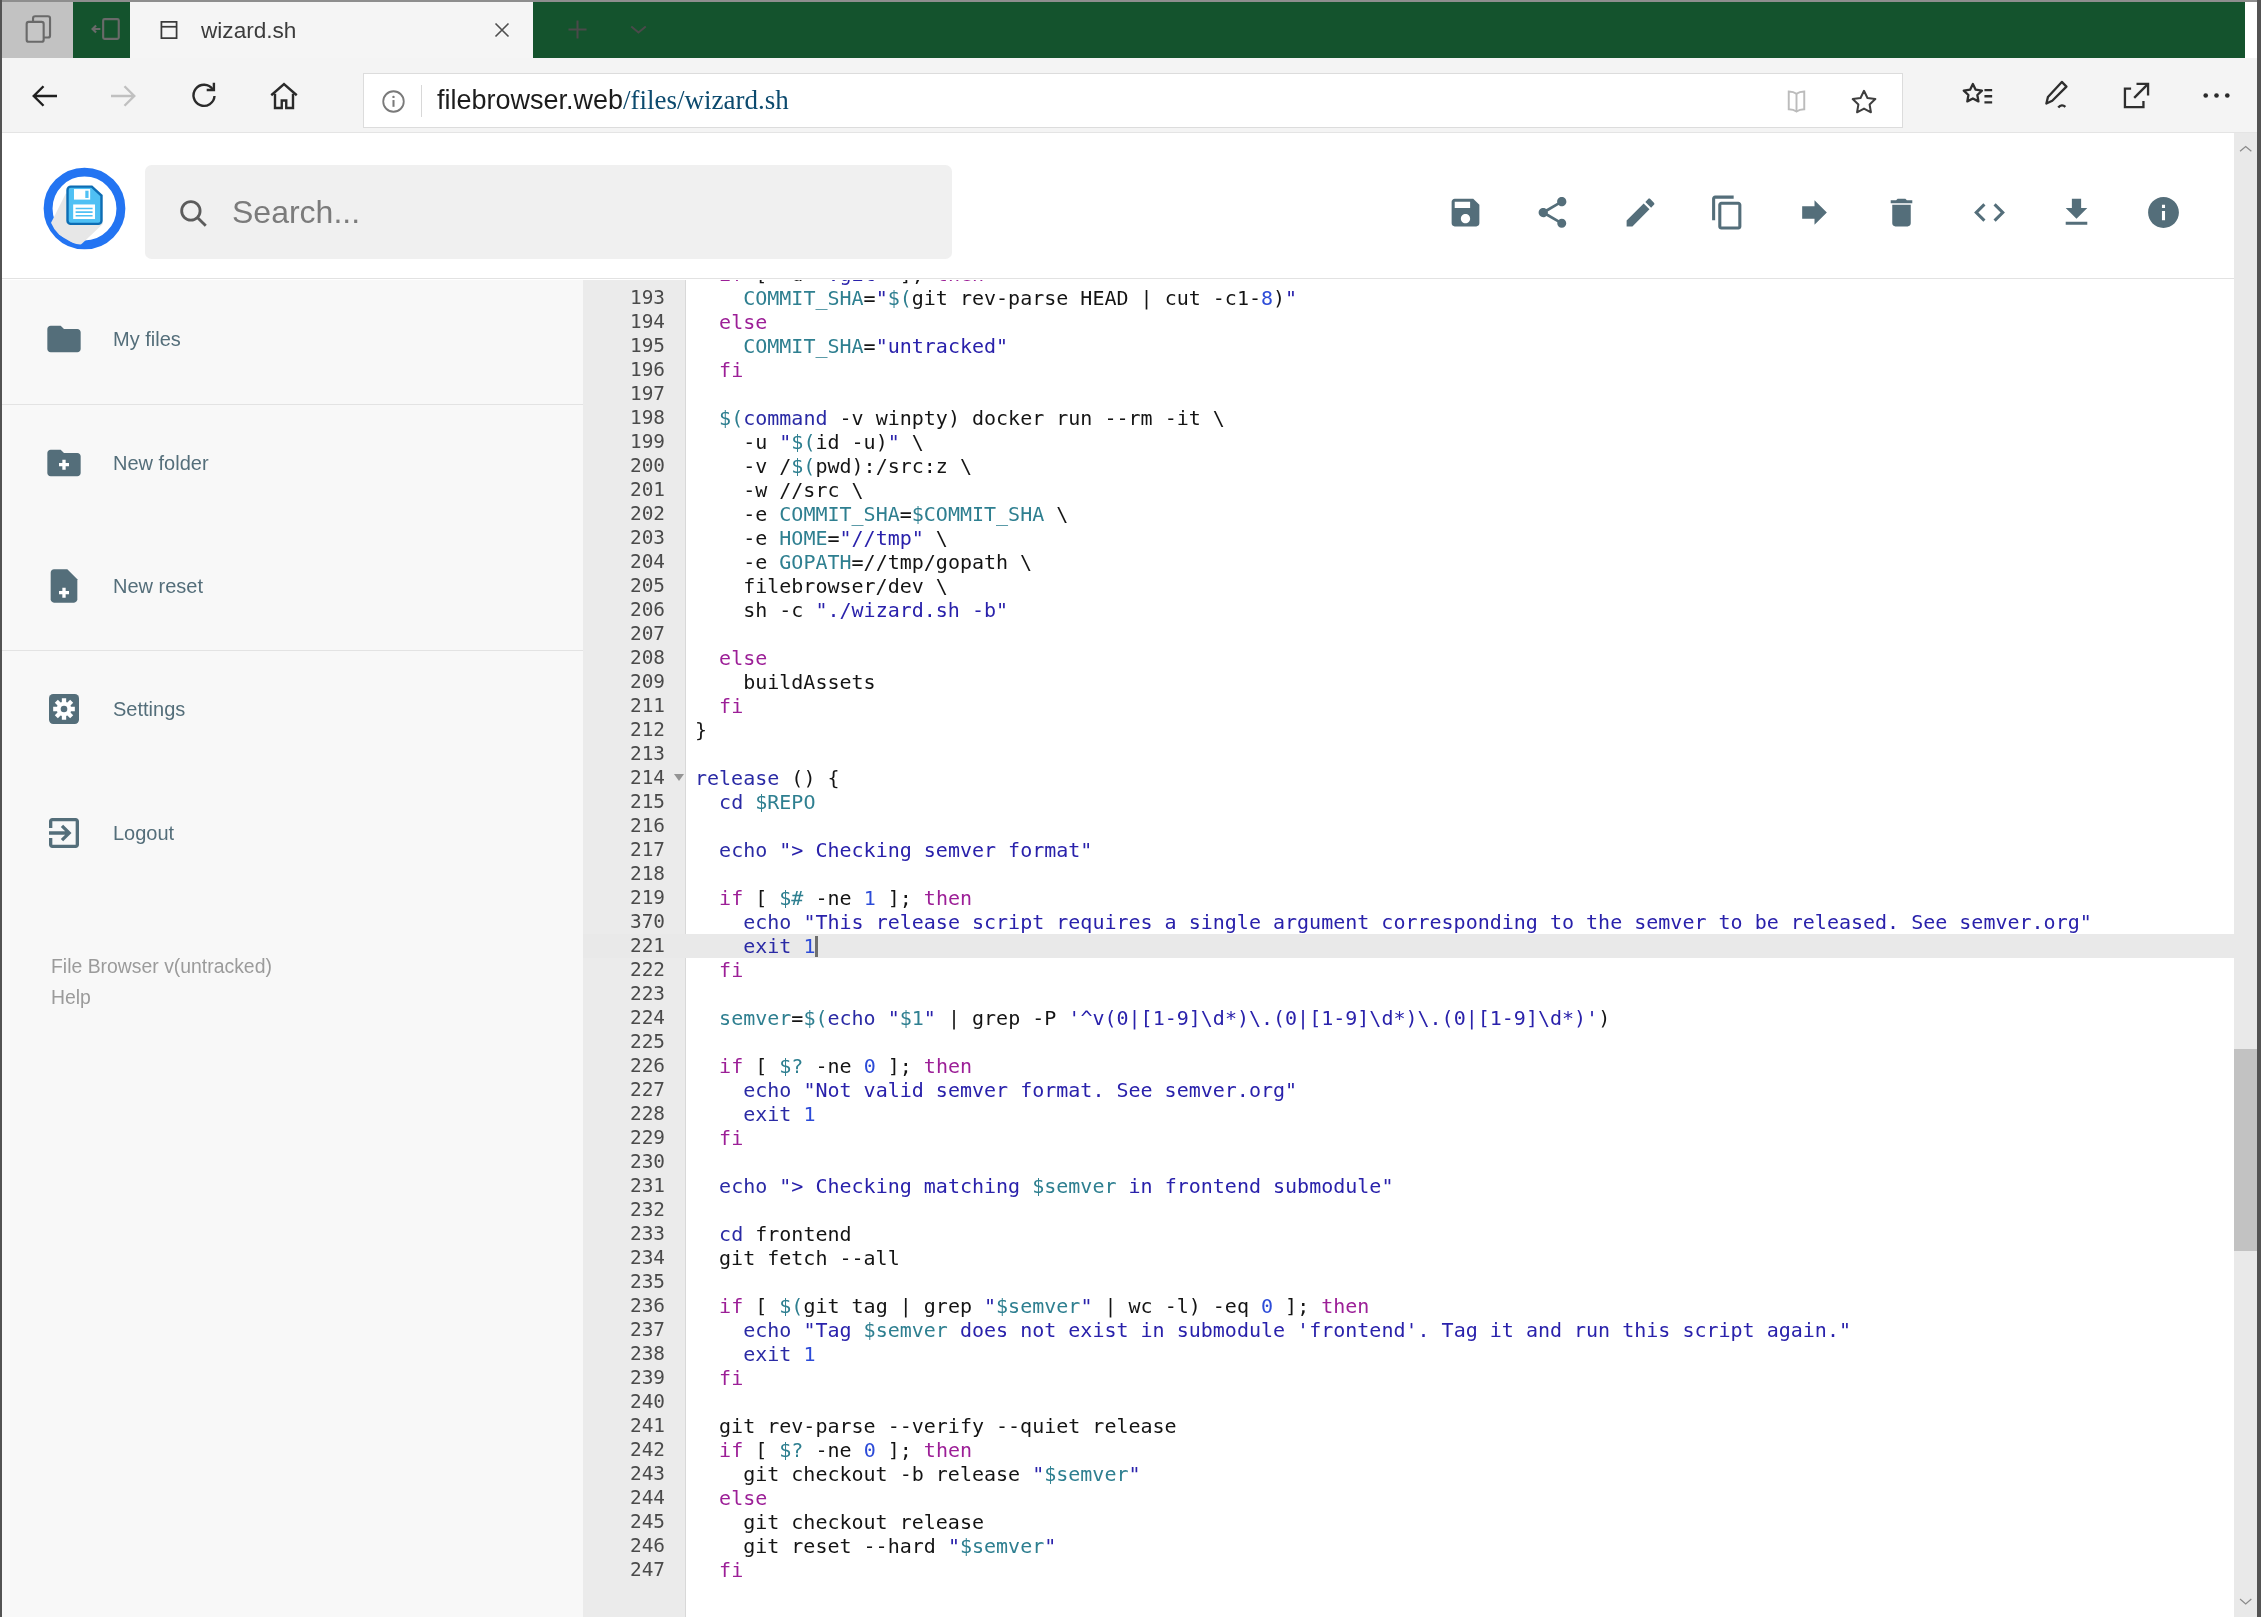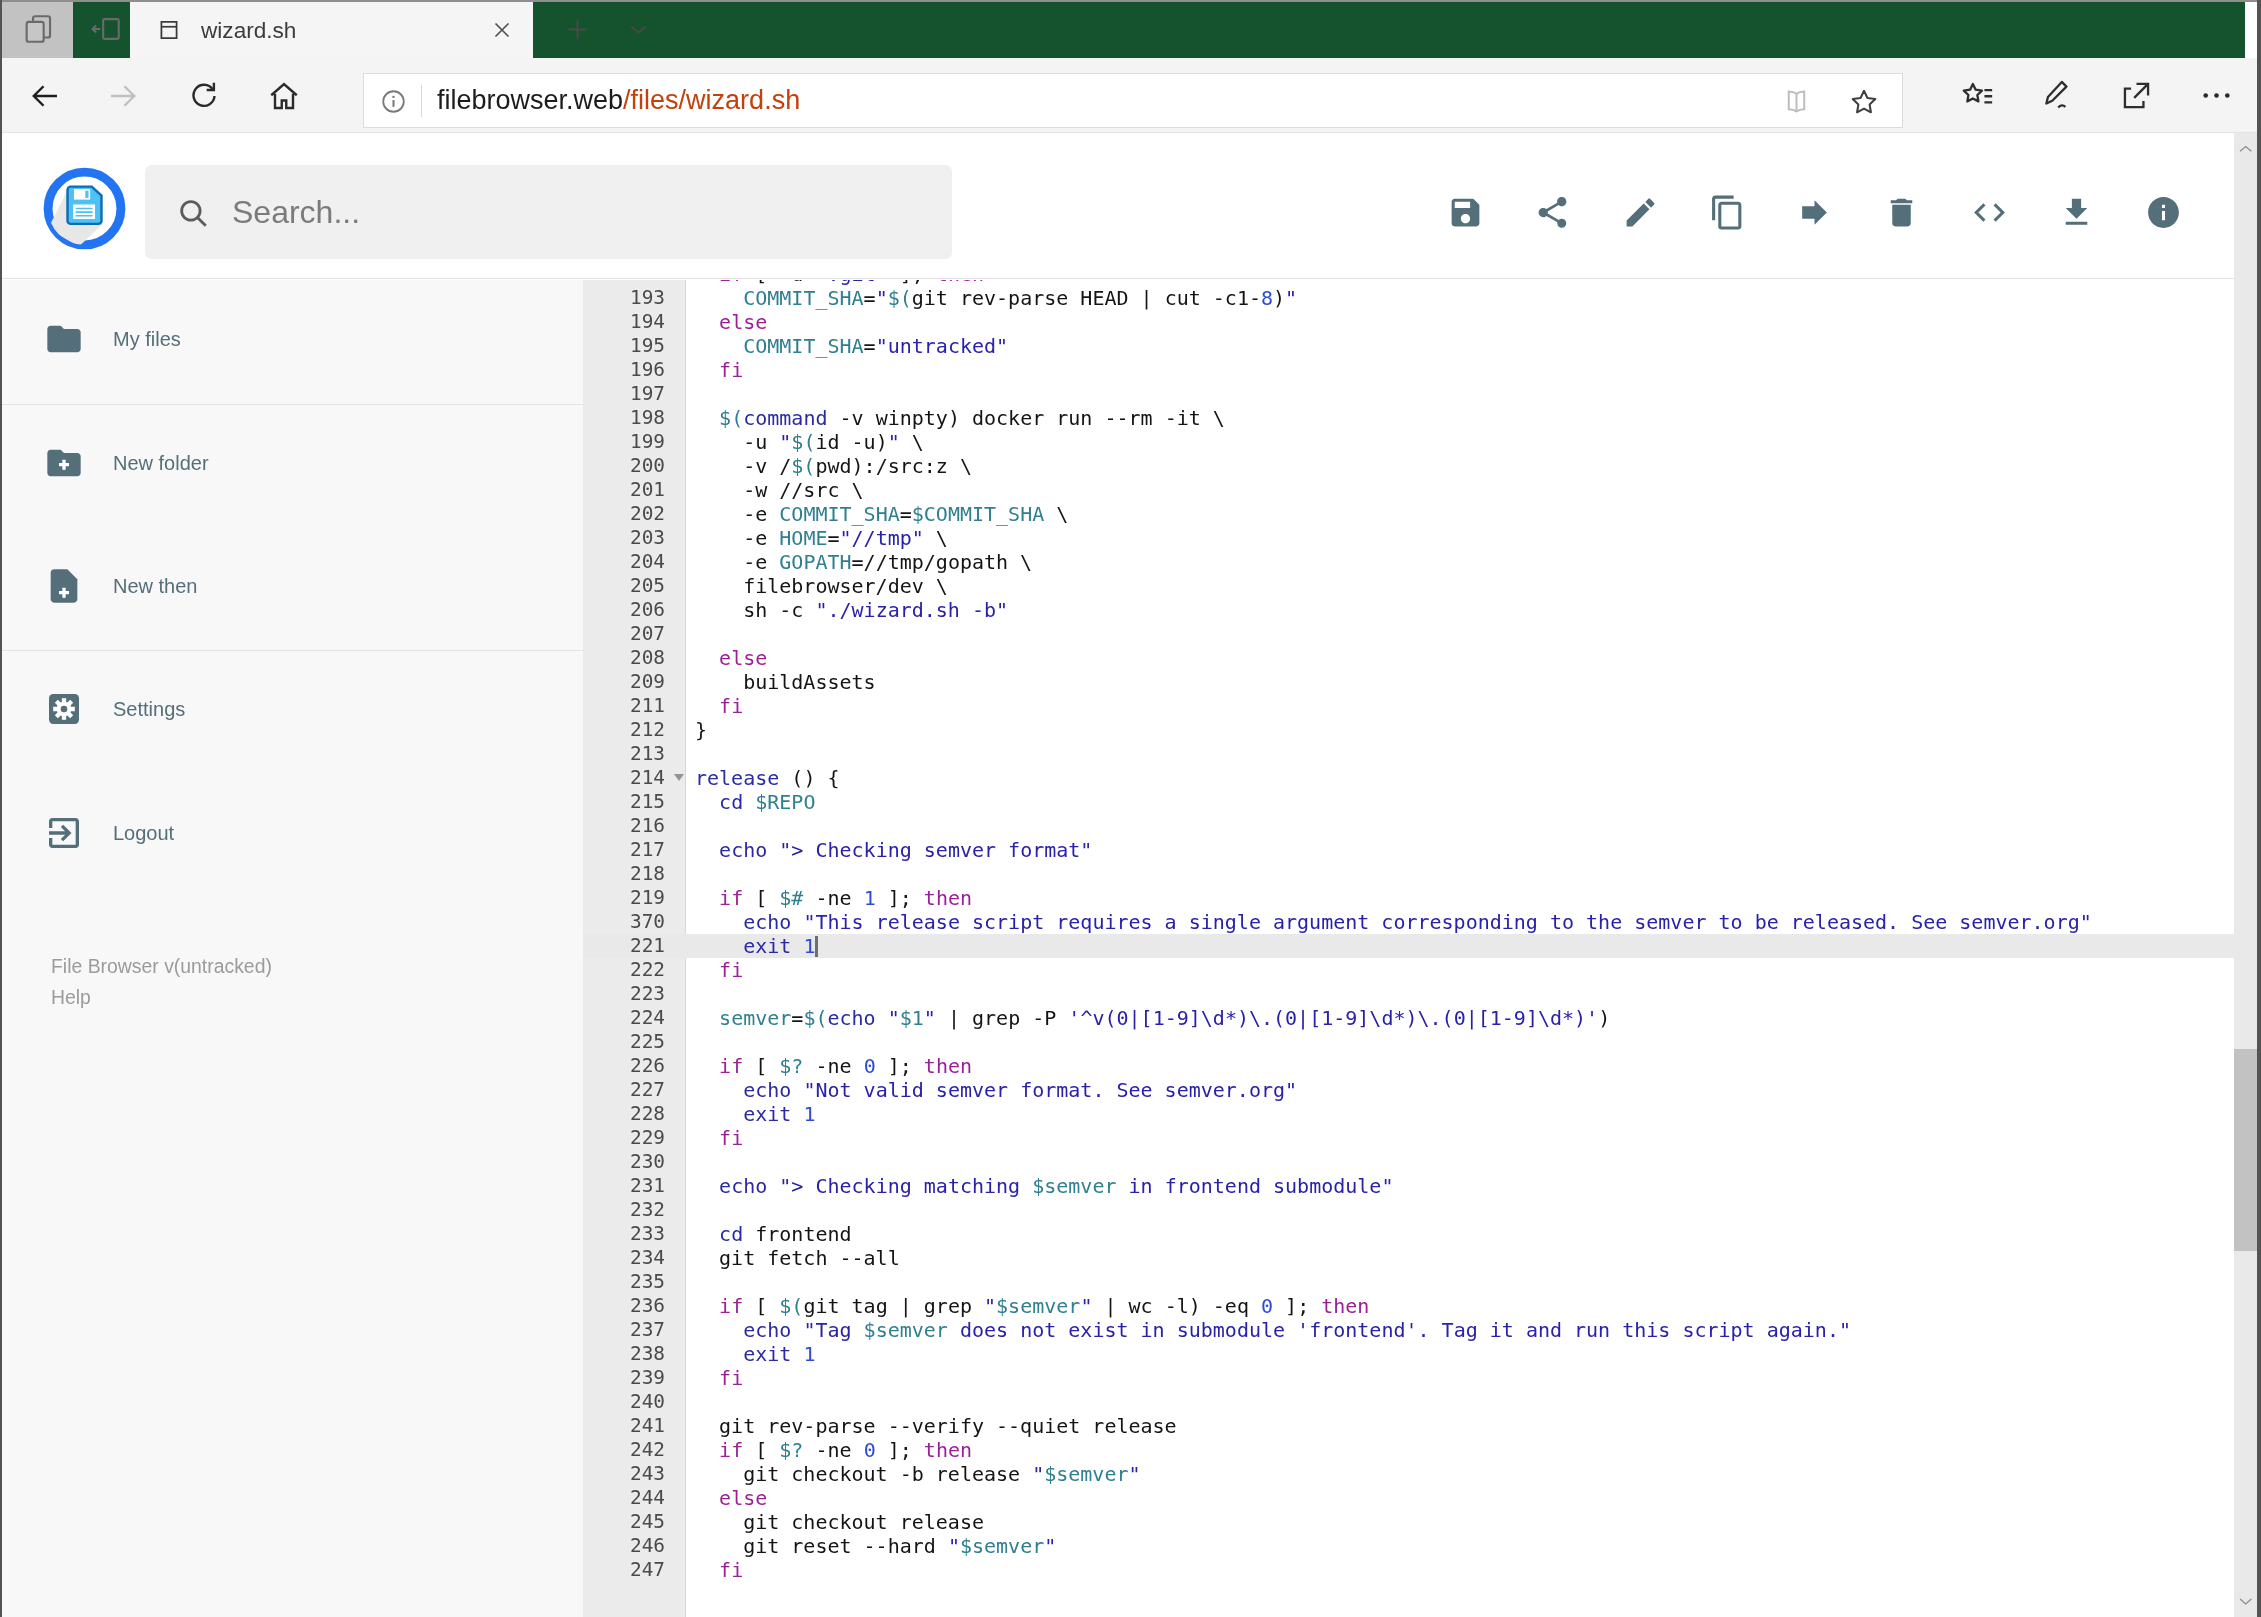--- a/index.html
+++ b/index.html
@@ -25,21 +25,21 @@
   #wincontrols{position:absolute;top:0;right:0;height:58px;}
 
   
   #navbar{position:absolute;left:0;top:58px;right:0;height:75px;background:#f4f4f4;border-bottom:0.8px solid #e4e4e4;box-sizing:border-box;}
   .nav-ic{position:absolute;top:20px;width:36px;height:36px;}
   #btn-back{left:27px;} #btn-forward{left:105px;} #btn-refresh{left:186px;} #btn-home{left:266px;}
   #addressbar{position:absolute;left:363px;top:15.3px;width:1540px;height:55px;background:#fff;border:0.8px solid #dcdcdc;box-sizing:border-box;}
   #addressbar .site-info{position:absolute;left:14.5px;top:13px;}
   #addressbar .divider{position:absolute;left:57px;top:10.5px;width:0.8px;height:32px;background:#d8d8d8;}
   #addressbar .url{position:absolute;left:73px;top:0;line-height:53px;font-size:27px;white-space:nowrap;}
-  .url .host{color:#1c1c1c;} .url .path{color:#c2410c;}
+  .url .host{color:#1c1c1c;} .url .path{color:#0c4a6e;font-family:Liberation Serif, serif;}
   #btn-reading{position:absolute;left:1417px;top:12px;}
   #btn-fav-star{position:absolute;left:1484px;top:11.3px;}
   .chrome-ic{position:absolute;top:18.6px;width:37px;height:37px;}
   #btn-hub{left:1959px;} #btn-annotate{left:2039px;} #btn-share-edge{left:2118px;} #btn-more{left:2198px;}
 
   
   #appheader{position:absolute;left:0;top:133px;right:0;height:145px;background:#ffffff;border-bottom:1.6px solid #e2e2e2;box-sizing:content-box;z-index:5;}
   #logo{position:absolute;left:40px;top:31px;width:89px;height:89px;}
   #searchbox{position:absolute;left:145px;top:32px;width:807px;height:94px;background:#f0f0f0;border-radius:6.5px;}
   #searchbox .mag{position:absolute;left:31px;top:31px;}
@@ -285,21 +285,21 @@
               <path d="M10 4H4c-1.1 0-2 .9-2 2v12c0 1.1.9 2 2 2h16c1.1 0 2-.9 2-2V8c0-1.1-.9-2-2-2h-8l-2-2z" fill="#546E7A"></path>
               <path d="M15 12h-2v-2h-2v2H9v2h2v2h2v-2h2z" fill="#fff"></path>
             </svg></span>
           <span class="lbl">New folder</span>
         </div>
         <div class="sb-item" style="top: 266px;">
           <span class="ic"><svg width="40" height="40" viewBox="0 0 24 24">
               <path d="M14 2H6c-1.1 0-2 .9-2 2v16c0 1.1.9 2 2 2h12c1.1 0 2-.9 2-2V8l-6-6z" fill="#546E7A"></path>
               <path d="M15 15h-2v-2h-2v2H9v2h2v2h2v-2h2z" fill="#fff"></path>
             </svg></span>
-          <span class="lbl">New then</span>
+          <span class="lbl">New reset</span>
         </div>
         <div class="sb-div" style="top: 370px;"></div>
         <div class="sb-item" style="top: 389px;">
           <span class="ic"><svg width="40" height="40" viewBox="0 0 24 24">
               <rect x="3" y="3" width="18" height="18" rx="2.5" fill="#546E7A"></rect>
               <g stroke="#fff" stroke-width="2.6">
                 <path d="M12 5.5v13M5.5 12h13M7.4 7.4l9.2 9.2M16.6 7.4l-9.2 9.2"></path>
               </g>
               <circle cx="12" cy="12" r="4.4" fill="#fff"></circle>
               <circle cx="12" cy="12" r="2" fill="#546E7A"></circle>

